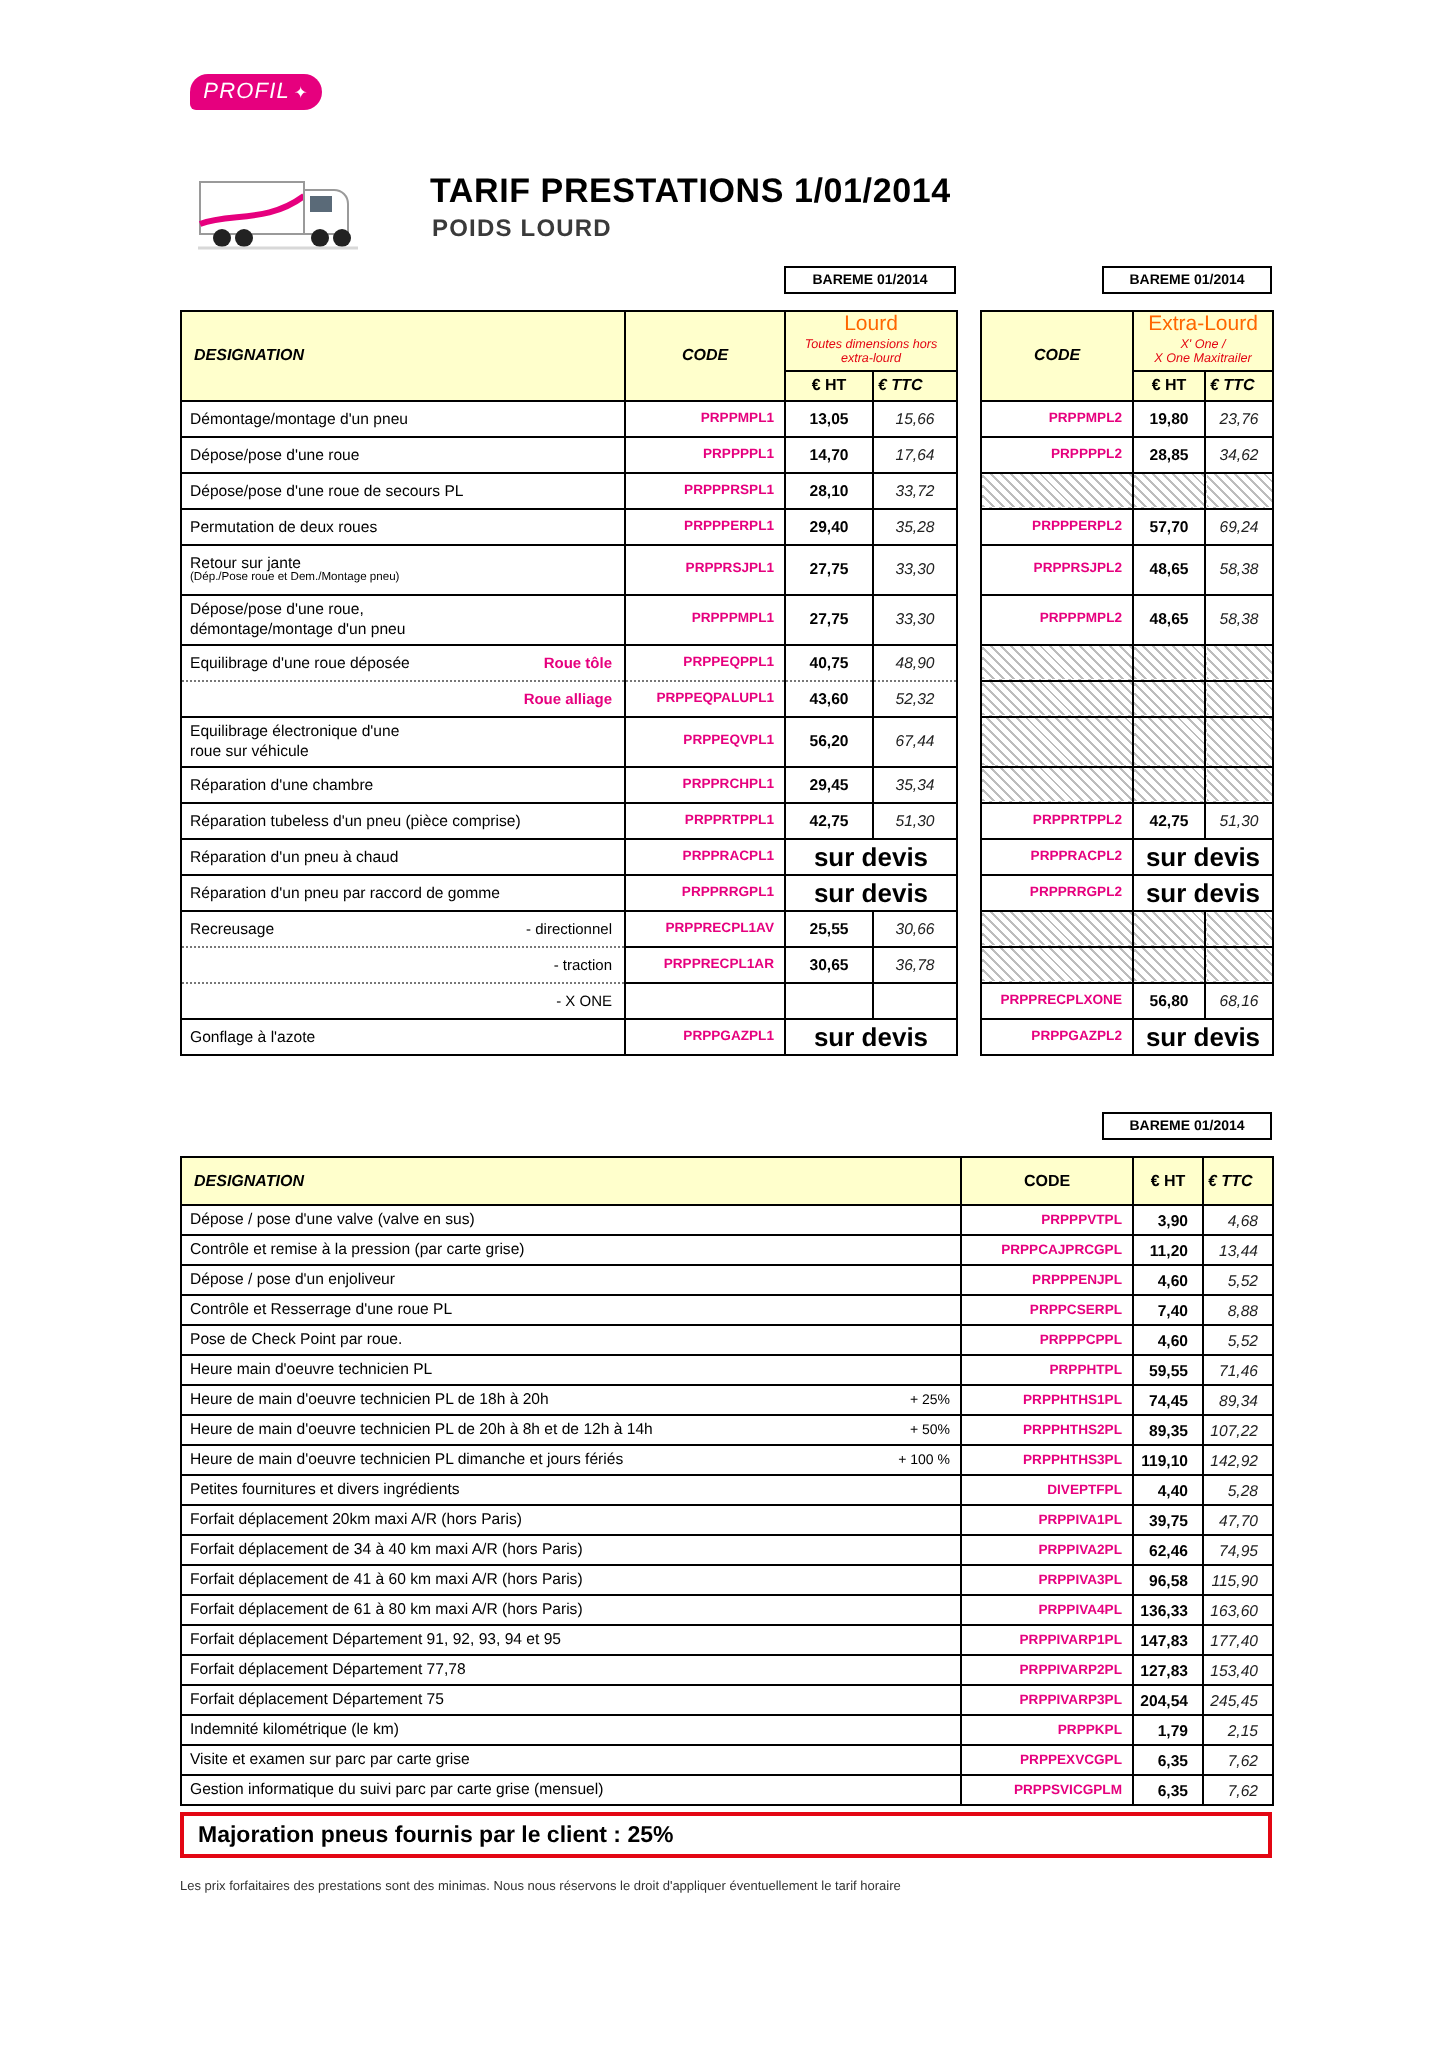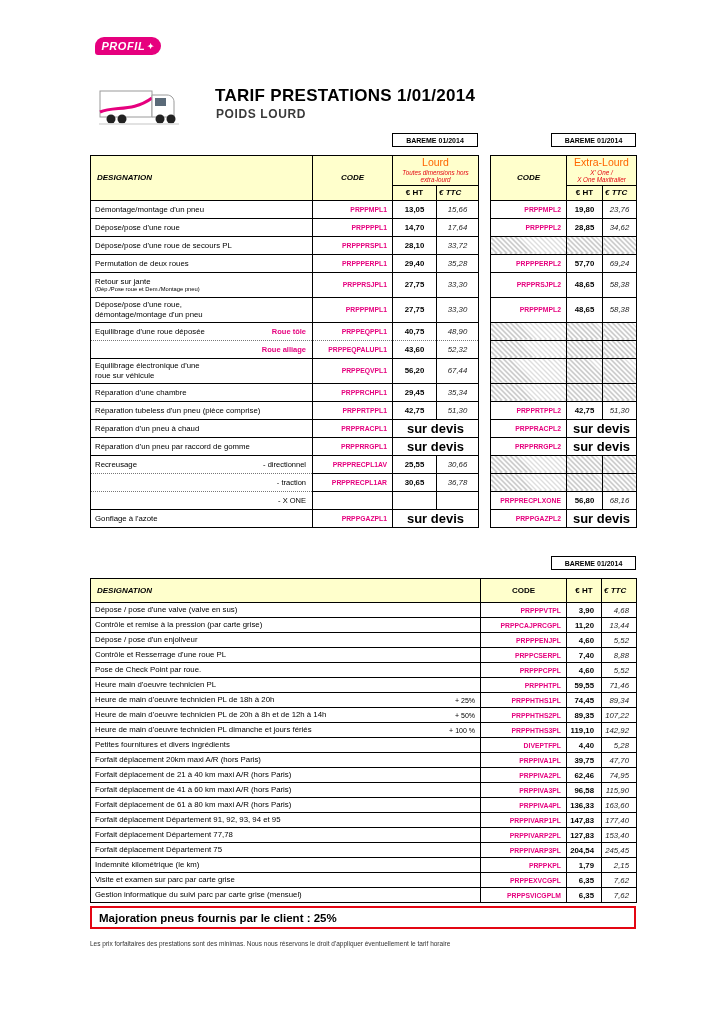--- a/index.html
+++ b/index.html
@@ -2,21 +2,21 @@
 <html><head>
 <meta charset="utf-8">
 <style>
   * { margin:0; padding:0; box-sizing:border-box; }
   html,body { width:724px; height:1024px; background:#fff; overflow:hidden;
               font-family:"Liberation Sans", sans-serif; color:#000; }
 
   
   .logo { position:absolute; left:95px; top:37px; width:66px; height:18px; background:#E6007E;
           border-radius:9px 9px 9px 3px; display:flex; align-items:center; justify-content:center;
-          color:#fff; font-weight:bold; font-style:italic; font-size:11px; letter-spacing:0.6px; }
+          color:#fff; font-weight:normal; font-style:italic; font-size:11px; letter-spacing:0.6px; }
   .logo-star { margin-left:2px; font-size:8px; font-style:normal; }
 
   
   .truck { position:absolute; left:97px; top:82px; width:84px; height:48px; }
 
   
   .title { position:absolute; left:215px; top:86px; font-size:17px; font-weight:bold; letter-spacing:0.3px; }
   .subtitle { position:absolute; left:216px; top:107px; font-size:12px; font-weight:bold; color:#3a3a3a; letter-spacing:0.6px; }
 
   .bareme { position:absolute; width:85px; height:14px; border:1px solid #000; background:#fff;
@@ -533,21 +533,21 @@
             <span class="des-label">Forfait déplacement 20km maxi A/R (hors Paris)</span>
           </div>
         </td>
         <td class="code">PRPPIVA1PL</td>
         <td class="val">39,75</td>
         <td class="ttc">47,70</td>
       </tr>
       <tr style="height: 15px;">
         <td class="des">
           <div class="des-wrap">
-            <span class="des-label">Forfait déplacement de 21 à 40 km maxi A/R (hors Paris)</span>
+            <span class="des-label">Forfait déplacement de 34 à 40 km maxi A/R (hors Paris)</span>
           </div>
         </td>
         <td class="code">PRPPIVA2PL</td>
         <td class="val">62,46</td>
         <td class="ttc">74,95</td>
       </tr>
       <tr style="height: 15px;">
         <td class="des">
           <div class="des-wrap">
             <span class="des-label">Forfait déplacement de 41 à 60 km maxi A/R (hors Paris)</span>

